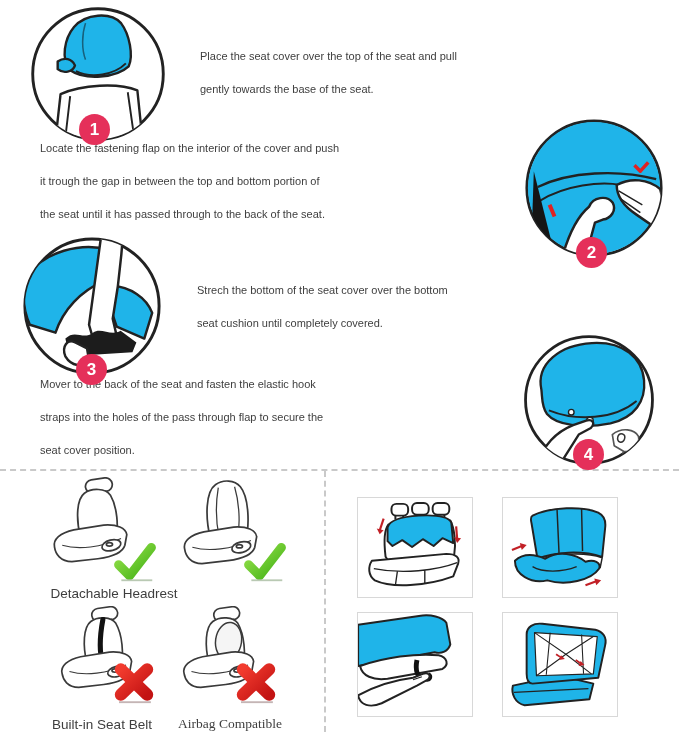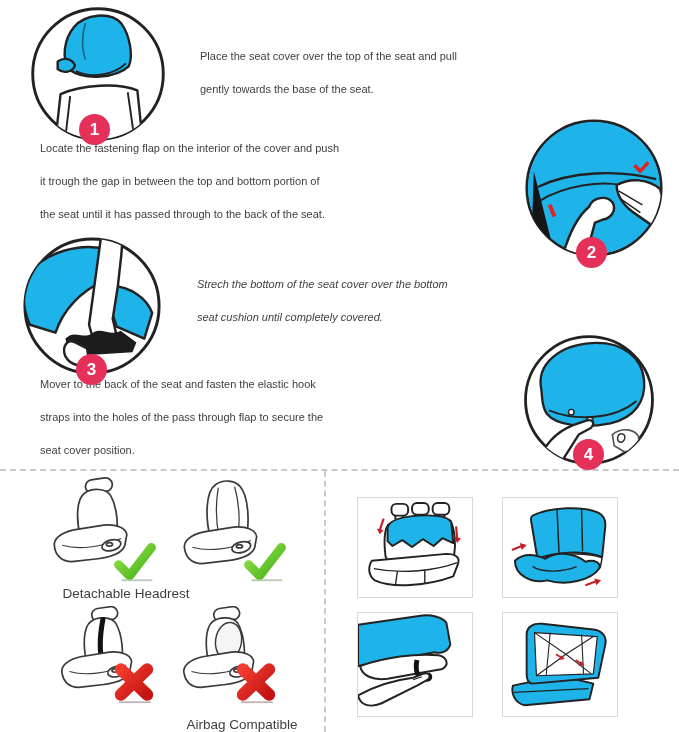--- a/index.html
+++ b/index.html
@@ -3,21 +3,21 @@
 <meta charset="utf-8">
 <style>
   * { margin:0; padding:0; box-sizing:border-box; }
   html,body { background:#fff; }
   body { font-family:"Liberation Sans", sans-serif; }
   #canvas { position:relative; width:679px; height:732px; background:#fff; overflow:hidden; }
 
   .step-text { position:absolute; font-size:11px; line-height:33px; color:#3e3e3e; white-space:pre-line; }
   .t1 { left:200px; top:40px;  width:470px; }
   .t2 { left:40px;  top:132px; width:490px; }
-  .t3 { left:197px; top:268px; width:440px;font-style:italic; }
+  .t3 { left:197px; top:274px; width:440px; }
   .t4 { left:40px;  top:368px; width:480px; }
 
   .illo { position:absolute; }
   .illo svg { display:block; width:100%; height:100%; overflow:visible; }
   .i1 { left:26px;  top:2px;   width:144px; height:144px; }
   .i2 { left:520px; top:114px; width:148px; height:148px; }
   .i3 { left:18px;  top:232px; width:148px; height:148px; }
   .i4 { left:519px; top:330px; width:140px; height:140px; }
 
   .badge { position:absolute; width:31px; height:31px; border-radius:50%;
@@ -27,32 +27,32 @@
   .b2 { left:56px; top:123px; }
   .b3 { left:58px; top:122px; }
   .b4 { left:54px; top:109px; }
 
   .divider-h { position:absolute; left:0; top:469px; width:679px; height:0; border-top:2px dashed #c9c9c9; }
   .divider-v { position:absolute; left:324px; top:471px; width:0; height:261px; border-left:2px dashed #c9c9c9; }
 
   .compat-fig { position:absolute; }
   .compat-fig .seat   { position:absolute; }
   .compat-fig .status { position:absolute; }
-  .compat-fig .lbl    { position:absolute; left:16px; bottom:0; width:100%; text-align:center;
+  .compat-fig .lbl    { position:absolute; left:4px; bottom:0; width:100%; text-align:center;
                         font-size:13.5px; color:#3e3e3e; }
   .f1 { left:20px;  top:477px; width:180px; height:124px; }
   .f1 .seat { left:22px; top:0;  width:106px; height:98px; }
   .f1 .status { left:93px; top:66px; width:44px; height:40px; }
   .f2 { left:170px; top:477px; width:180px; height:124px; }
   .f2 .seat { left:2px;  top:3px; width:106px; height:96px; }
   .f2 .status { left:73px; top:66px; width:44px; height:40px; }
   .f3 { left:18px;  top:606px; width:160px; height:126px; }
   .f3 .seat { left:32px; top:0;  width:102px; height:94px; }
   .f3 .status { left:92px; top:54px; width:48px; height:45px; }
-  .f4 { left:146px; top:606px; width:160px; height:126px; }
+  .f4 { left:146px; top:606px; width:160px; height:126px;font-family:Liberation Serif, serif; }
   .f4 .seat { left:26px; top:0;  width:102px; height:94px; }
   .f4 .status { left:86px; top:54px; width:48px; height:45px; }
 
   .panel { position:absolute; width:116px; height:101px; background:#fff; border:1px solid #d8d8d8; }
   .panel svg { display:block; width:100%; height:100%; }
   .p1 { left:357px; top:497px; }
   .p2 { left:502px; top:497px; }
   .p3 { left:357px; top:612px; height:105px; }
   .p4 { left:502px; top:612px; height:105px; }
 </style>
@@ -223,20 +223,21 @@
         <ellipse cx="72" cy="70" rx="10" ry="5.5" fill="#fff" transform="rotate(-14 72 70)"></ellipse>
         <ellipse cx="70" cy="69" rx="3.2" ry="1.8"></ellipse>
       </svg>
       <svg class="status" viewBox="0 0 50 48">
         <g stroke="url(#gred)" stroke-width="13" stroke-linecap="round">
           <path d="M11,10 L39,37"></path>
             <path d="M39,10 L11,37"></path>
         </g>
         <path d="M9,45 H43" stroke="#c4b5b5" stroke-width="2"></path>
       </svg>
+      <div class="lbl">Built-in Seat Belt</div>
     </div>
 
     <div class="compat-fig f4">
       <svg class="seat" viewBox="0 0 110 100" fill="none" stroke="#3a3a3a" stroke-width="1.8" stroke-linejoin="round">
         <rect x="45" y="1" width="28" height="14" rx="7" fill="#fff" transform="rotate(-8 59 8)"></rect>
         <path d="M53,15 l-1,5 M66,13 l1,5"></path>
         <path d="M40,62 C35,42 36,22 44,16 C52,10 66,11 71,18 C78,30 80,52 76,63 C66,70 48,70 40,62 Z" fill="#fff"></path>
         <ellipse cx="61" cy="37" rx="14" ry="20" fill="#f5f5f5" stroke-width="1.6" transform="rotate(8 61 37)"></ellipse>
         <path d="M13,72 C11,64 19,57 33,54 L64,49 C78,48 87,52 88,59 L86,70 C84,77 73,82 58,84 L31,87 C19,87 14,79 13,72 Z" fill="#fff"></path>
         <path d="M21,70 C38,75 62,72 82,63" stroke-width="1.2"></path>

